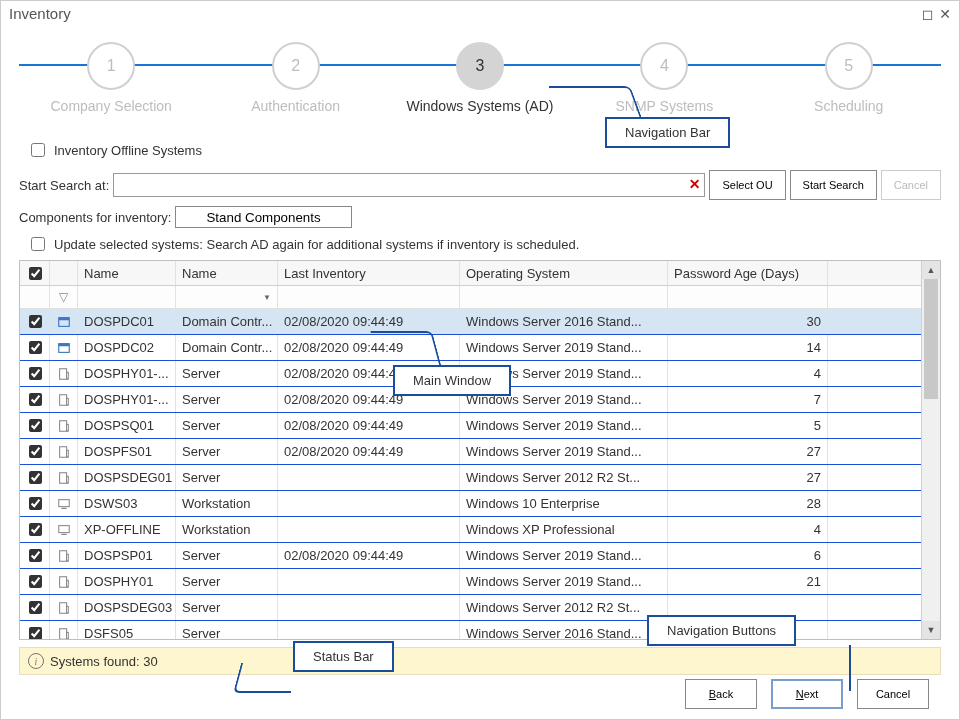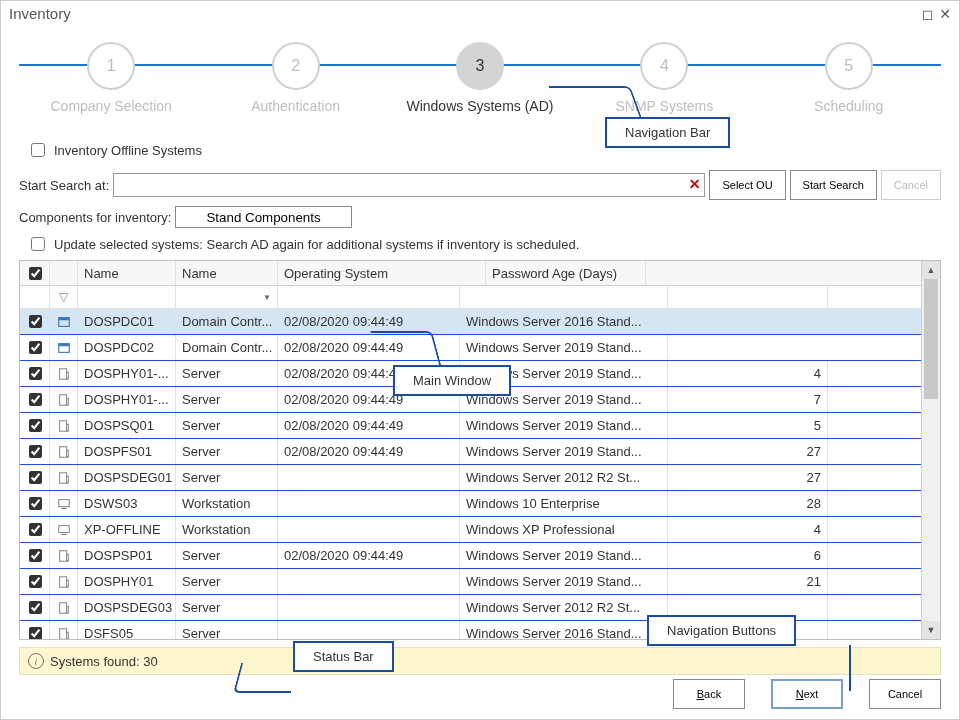--- a/index.html
+++ b/index.html
@@ -45,21 +45,21 @@
 .grow .row-flex{display:flex;height:100%}
 .funnel{color:#888;font-size:12px}
 .dd{color:#666;font-size:8px}
 .scrollbar{width:18px;background:#f0f0f0;border-left:1px solid #d0d0d0;position:relative}
 .sb-up,.sb-down{position:absolute;left:0;right:0;height:18px;background:#e4e4e4;display:flex;align-items:center;justify-content:center;font-size:9px;color:#555;cursor:pointer}
 .sb-up{top:0}
 .sb-down{bottom:0}
 .sb-thumb{position:absolute;top:18px;left:2px;right:2px;height:120px;background:#c8c8c8}
 .status{position:absolute;bottom:44px;left:18px;right:18px;height:26px;background:#fdf6ce;border:1px solid #e8debc;display:flex;align-items:center;padding:0 8px;gap:6px}
 .info-icon{width:14px;height:14px;border:1.2px solid #777;border-radius:50%;display:flex;align-items:center;justify-content:center;font-size:10px;color:#777;font-style:italic;font-family:serif}
-.navbtns{position:absolute;bottom:10px;right:18px;display:flex;gap:26px}
+.navbtns{position:absolute;bottom:10px;right:30px;display:flex;gap:14px}
 .navbtns .btn{min-width:72px;justify-content:center}
 .btn.primary{border:2px solid #7a9ecb}
 .u{text-decoration:underline}
 .icon-svg{width:14px;height:14px}
 .callout{position:absolute;border:2px solid #1a4d9c;background:#fff;padding:6px 18px;font-size:13px;color:#333;z-index:50}
 input[type=checkbox]{accent-color:#333}
 </style>
 </head>
 <body>
 
@@ -134,20 +134,21 @@
 
     <div class="grid-wrap">
       <div class="grid">
         <div class="ghdr">
           <div class="col c-chk">
               <input type="checkbox" checked="" style="">
             </div>
           <div class="col c-icon"></div>
           <div class="col c-name">Name</div>
           <div class="col c-type">Name</div>
+          <div class="col c-last">Last Inventory</div>
           <div class="col c-os">Operating System</div>
           <div class="col c-age" style="justify-content:flex-start">Password Age (Days)</div>
           <div class="col c-rest"></div>
         </div>
         <div class="gfilter">
           <div class="col c-chk"></div>
           <div class="col c-icon">
               <span class="funnel">▽</span>
             </div>
           <div class="col c-name"></div>
@@ -168,38 +169,40 @@
     <div class="col c-icon">
                   <svg class="icon-svg" viewBox="0 0 16 16">
                     <rect x="2" y="3" width="12" height="10" fill="none" stroke="#3b78c4" stroke-width="1.3"></rect>
                     <rect x="2" y="3" width="12" height="3" fill="#3b78c4"></rect>
                   </svg>
                 </div>
     <div class="col c-name">DOSPDC01</div>
     <div class="col c-type">Domain Contr...</div>
     <div class="col c-last">02/08/2020 09:44:49</div>
     <div class="col c-os">Windows Server 2016 Stand...</div>
+    <div class="col c-age">30</div>
     <div class="col c-rest"></div>
   </div>
             </div>
             <div class="grow">
               <div class="row-flex">
     <div class="col c-chk">
                   <input type="checkbox" checked="" style="">
                 </div>
     <div class="col c-icon">
                   <svg class="icon-svg" viewBox="0 0 16 16">
                     <rect x="2" y="3" width="12" height="10" fill="none" stroke="#3b78c4" stroke-width="1.3"></rect>
                     <rect x="2" y="3" width="12" height="3" fill="#3b78c4"></rect>
                   </svg>
                 </div>
     <div class="col c-name">DOSPDC02</div>
     <div class="col c-type">Domain Contr...</div>
     <div class="col c-last">02/08/2020 09:44:49</div>
     <div class="col c-os">Windows Server 2019 Stand...</div>
+    <div class="col c-age">14</div>
     <div class="col c-rest"></div>
   </div>
             </div>
             <div class="grow">
               <div class="row-flex">
     <div class="col c-chk">
                   <input type="checkbox" checked="" style="">
                 </div>
     <div class="col c-icon">
                   <svg class="icon-svg" viewBox="0 0 16 16">

